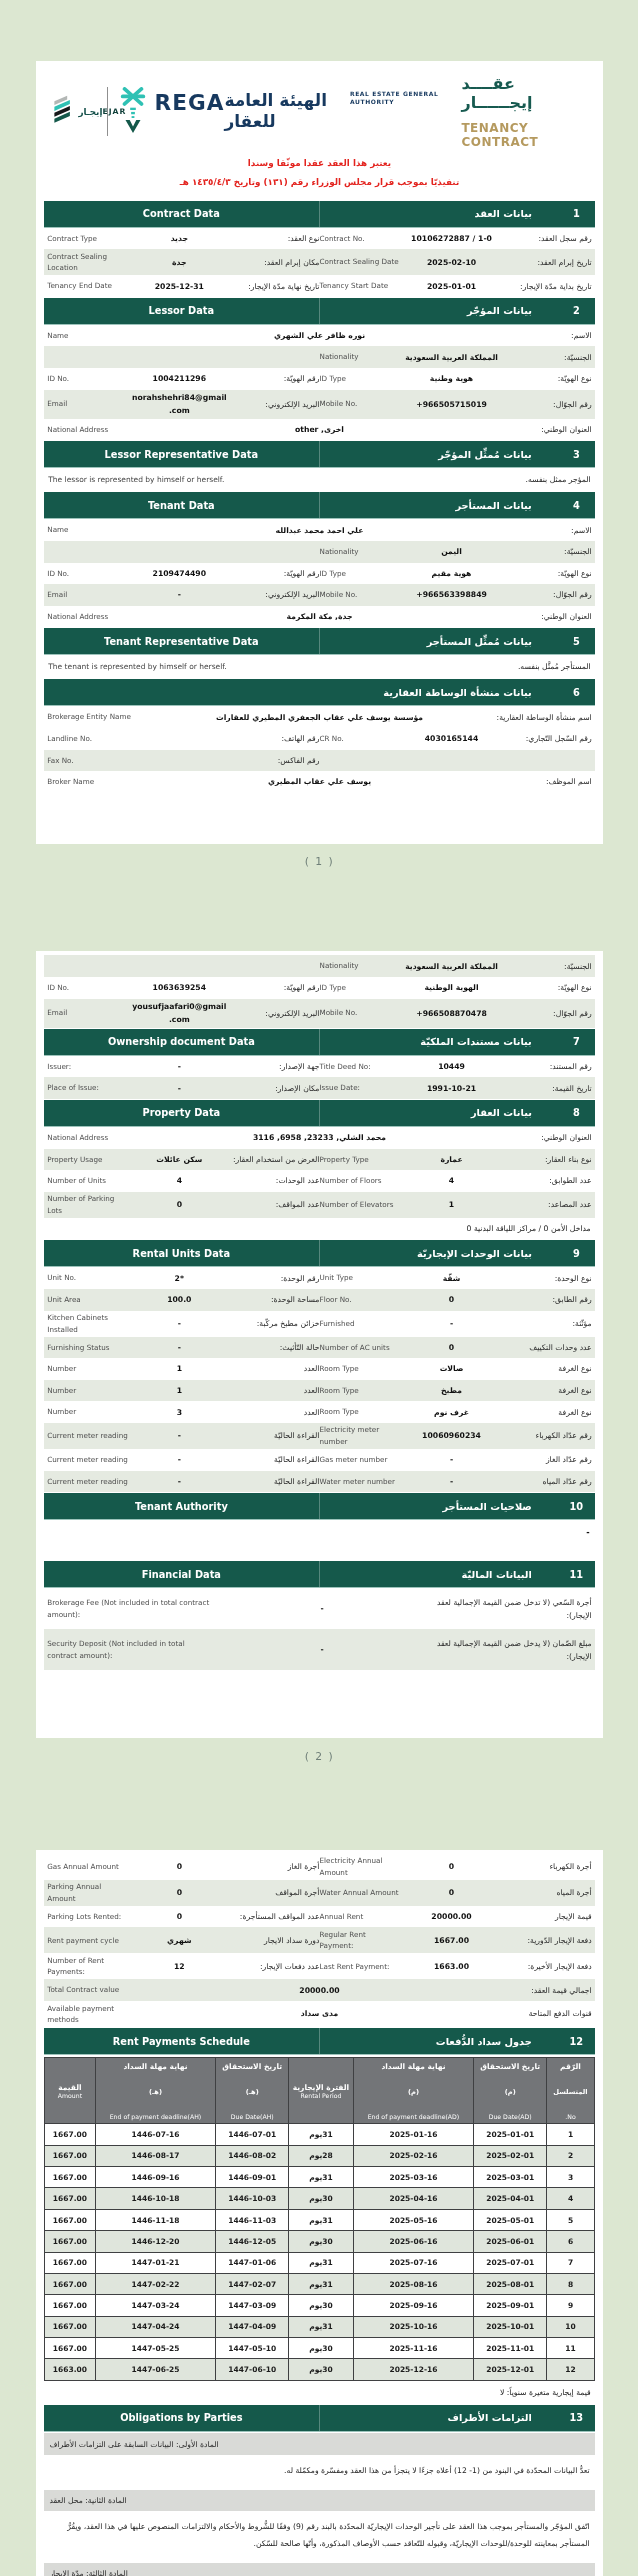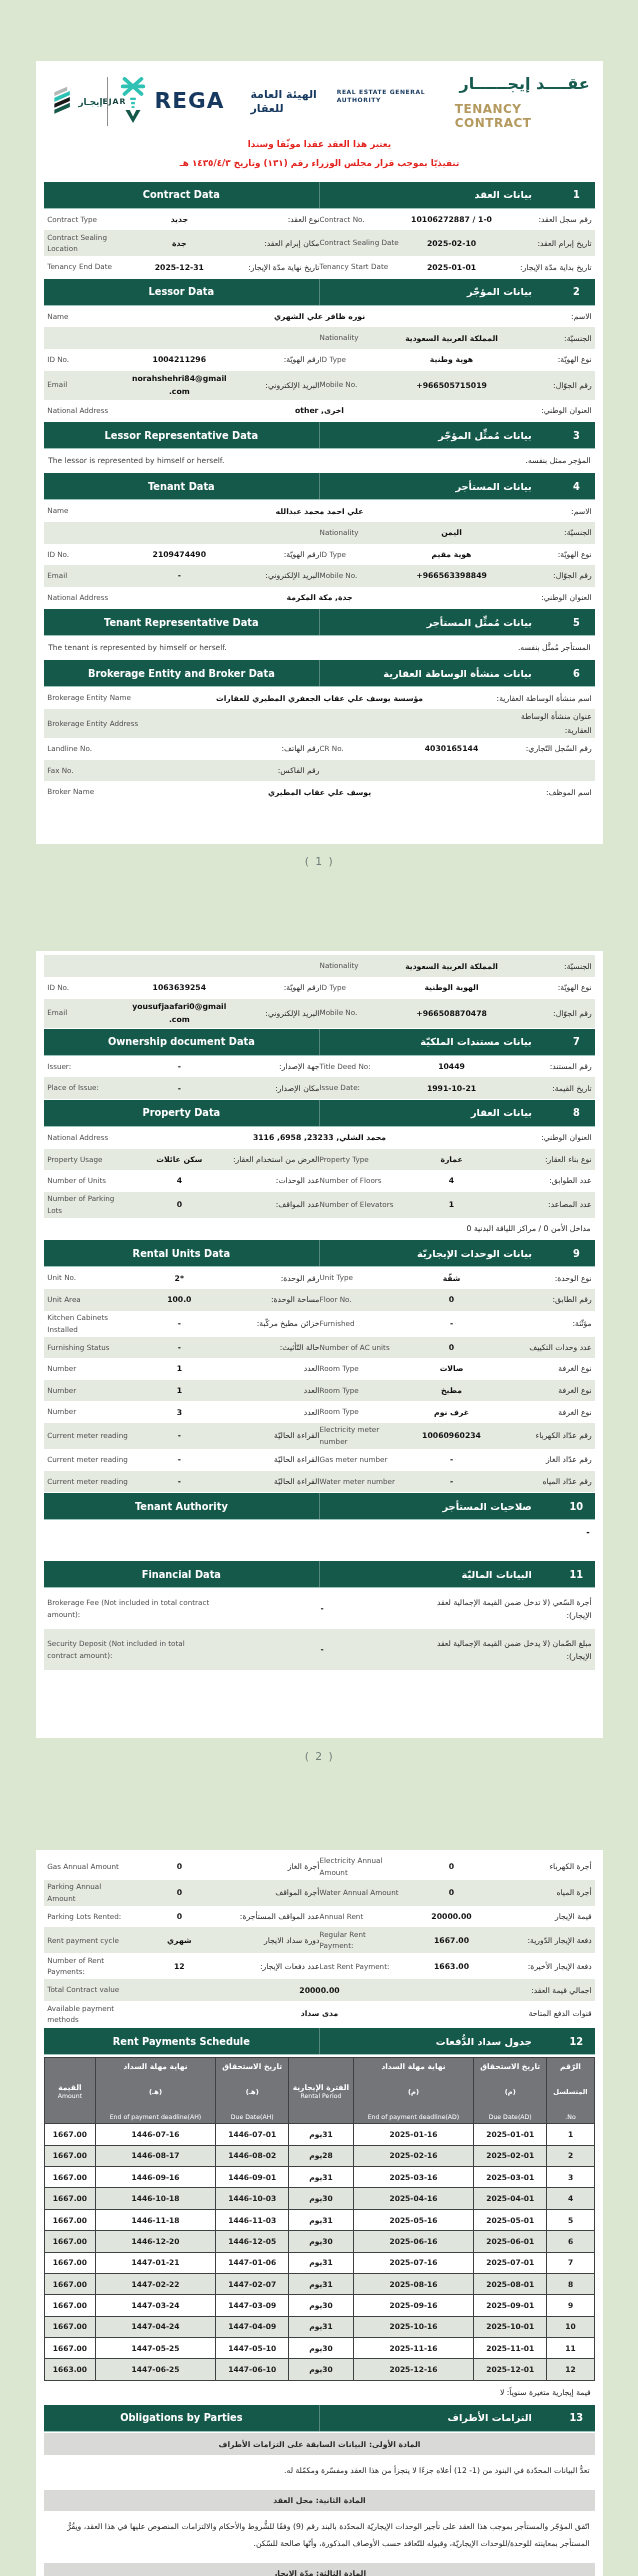--- a/index.html
+++ b/index.html
@@ -20,21 +20,21 @@
   
   .doc-header { display:flex; justify-content:space-between; align-items:center; padding:9.3px 5.2px 3.1px; }
   .logos { display:flex; align-items:center; gap:11.3px; }
   .ejar-logo { display:flex; flex-direction:row; align-items:center; width:46px; }
   .ejar-ar { color:#14504a; font-weight:bold; font-size:8.8px; margin-top:1px; }
   .ejar-en { color:#0f3f39; font-weight:bold; font-size:7.7px; letter-spacing:1px; }
   .logo-divider { width:0.5px; height:49px; background:#8f8f8f; }
   .rega-logo { display:flex; align-items:center; gap:6.2px; }
   .rega-text { display:flex; line-height:1.25; }
   .rega-en { color:#17395f; font-weight:bold; font-size:21.6px; letter-spacing:1px; }
-  .rega-ar { color:#17395f; font-weight:bold; font-size:11px;margin-left:26px; }
+  .rega-ar { color:#17395f; font-weight:bold; font-size:17px; }
   .rega-sub { color:#17395f; font-size:6px; letter-spacing:0.6px; font-weight:bold; }
   .titles { display:flex; flex-direction:column; align-items:flex-end; gap:8.2px; padding-left:5.2px; }
   .title-ar { color:#175a50; font-size:16px; font-weight:bold; }
   .title-en { color:#b59a5f; font-size:12px; font-weight:bold; letter-spacing:0.5px; }
   .notice { text-align:center; color:#e3231e; font-weight:bold; font-size:8.8px; line-height:2.2; margin:2.1px 0 8.2px; }
 
   
   .sec-h { background:#15594b; display:flex; align-items:stretch; min-height:27px; border-bottom:1.5px solid #9cc3bb; color:#fff; font-weight:bold; margin-top:1px; }
   .sec-h-en { flex:0 0 50%; display:flex; align-items:center; justify-content:center; font-size:9.8px; border-right:0.5px solid rgba(255,255,255,.28); }
   .sec-h-ar { flex:1; display:flex; align-items:center; justify-content:flex-end; font-size:9.8px; padding-right:26px; }
@@ -67,21 +67,21 @@
   .sched th:nth-child(5){width:13%;} .sched th:nth-child(6){width:21.5%;}
   .sched th:nth-child(7){width:9%;}
   .th-ar { font-size:7.5px; font-weight:bold; }
   .th-mid { font-size:6.7px; margin:17px 0; font-weight:bold; }
   .th-en { font-size:6.2px; font-weight:normal; direction:ltr; }
   .sched td { border:1px solid #3f4042; text-align:center; padding:5.7px 2.1px; font-size:7.5px; font-weight:bold; color:#1c1c1c; background:#fff; unicode-bidi:plaintext; }
   .sched tr.alt td { background:#dfe5dc; }
   .tbl-note { direction:rtl; display:flex; align-items:center; min-height:23px; padding:4.1px 4.1px; font-size:7.7px; color:#222; background:#fff; }
 
   
-  .ob-head { background:#d9dad7; direction:rtl; text-align:center; padding:6.2px 5.2px; font-size:7.7px; color:#2b2b2b; margin-top:1.5px;font-weight:bold; }
+  .ob-head { background:#d9dad7; direction:rtl; text-align:left; padding:6.2px 5.2px; font-size:7.7px; color:#2b2b2b; margin-top:1.5px; }
   .ob-body { direction:rtl; text-align:right; padding:8.2px 5.2px; font-size:7.7px; color:#1f1f1f; line-height:2.2; background:#fff; }
   .ob-item { direction:rtl; display:flex; gap:11.3px; padding:8.2px 5.2px; font-size:7.7px; line-height:2.2; background:#fff; }
   .ob-num { white-space:nowrap; color:#1f1f1f; }
   .ob-text { flex:1; text-align:right; color:#1f1f1f; }
 </style>
 </head>
 <body>
 
 <div id="root">
     <div class="page pg0">
@@ -273,33 +273,27 @@
       <div class="sec-h">
         <div class="sec-h-en">Tenant Representative Data</div>
         <div class="sec-h-ar">بيانات مُمثِّل المستأجر</div>
         <div class="sec-h-num">5</div>
       </div>
       <div class="row-st">
         <div class="st-ar">المستأجر مُمثَّل بنفسه.</div>
         <div class="st-en">The tenant is represented by himself or herself.</div>
       </div>
       <div class="sec-h">
-        <div class="sec-h-en">Brokerage Entity and Broker Data</div>
         <div class="sec-h-ar">بيانات منشأة الوساطة العقارية</div>
         <div class="sec-h-num">6</div>
       </div>
       <div class="row-full">
         <div class="lab-ar">اسم منشأة الوساطة العقارية:</div>
         <div class="val">مؤسسة يوسف علي عقاب الجعفري المطيري للعقارات</div>
         <div class="lab-en">Brokerage Entity Name</div>
-      </div>
-      <div class="row-full alt">
-        <div class="lab-ar">عنوان منشأة الوساطة العقارية:</div>
-        <div class="val"></div>
-        <div class="lab-en">Brokerage Entity Address</div>
       </div>
       <div class="rowp">
         <div class="half">
           <div class="lab-ar">رقم السّجل التّجاري:</div>
           <div class="val">4030165144</div>
           <div class="lab-en">CR No.</div>
         </div>
         <div class="half">
           <div class="lab-ar">رقم الهاتف:</div>
           <div class="val"></div>

